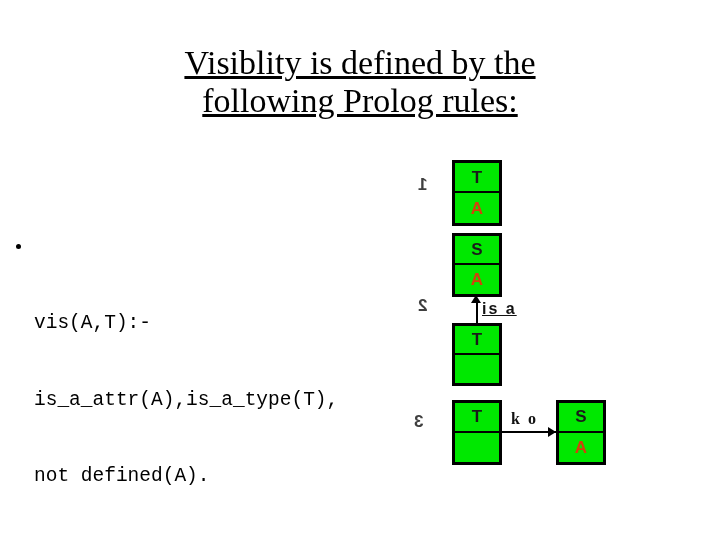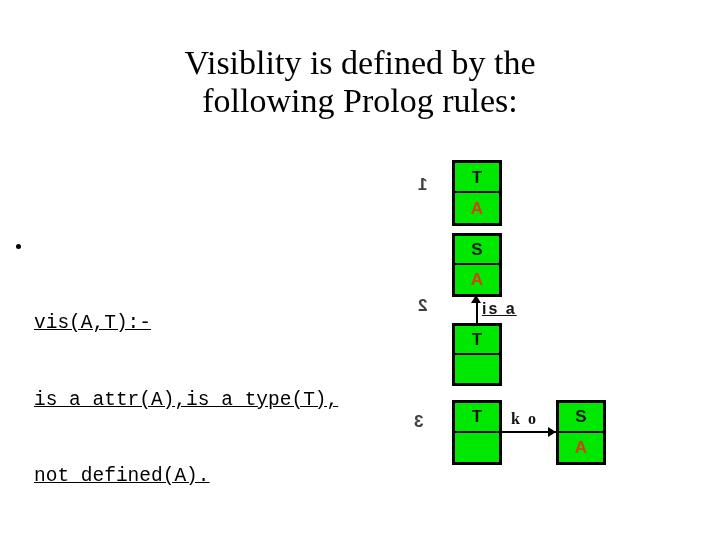--- a/index.html
+++ b/index.html
@@ -22,20 +22,21 @@
     position: absolute;
     left: 60px;
     top: 44px;
     width: 600px;
     text-align: center;
     font-family: "Liberation Serif", serif;
     font-size: 34px;
     line-height: 1.12;
     color: #000000;
     letter-spacing: 0px;
+    text-decoration: underline;
   }
 
   
   #rules-list {
     position: absolute;
     left: 12px;
     top: 158px;
     width: 420px;
     margin: 0;
     padding: 0;
@@ -53,21 +54,21 @@
   }
   #rules-list > li .bullet-dot {
     position: absolute;
     left: 4px;
     top: 9px;
     width: 5px;
     height: 5px;
     background: #000000;
     border-radius: 50%;
   }
-  .rule-line { display: block; white-space: pre; text-decoration: underline; }
+  .rule-line { display: block; white-space: pre; }
 
   
   .marker-num {
     position: absolute;
     font-family: "Liberation Sans", sans-serif;
     font-size: 17px;
     font-weight: bold;
     color: #3f3f3f;
     transform: scaleX(-1);
   }

